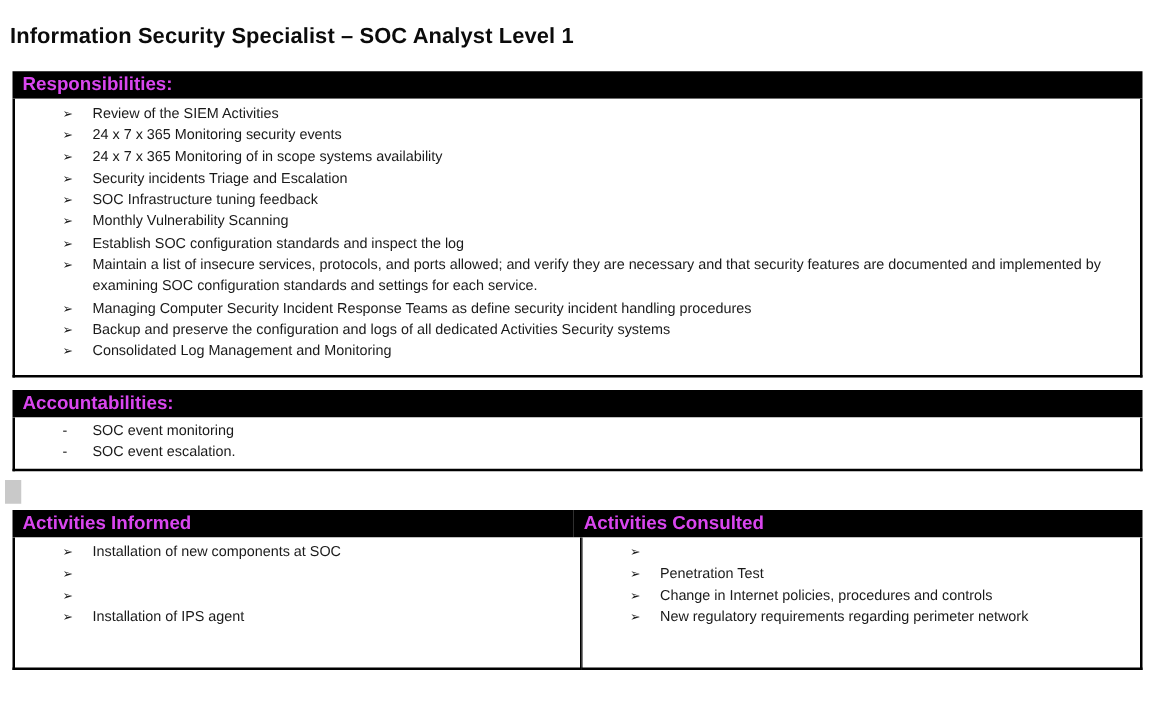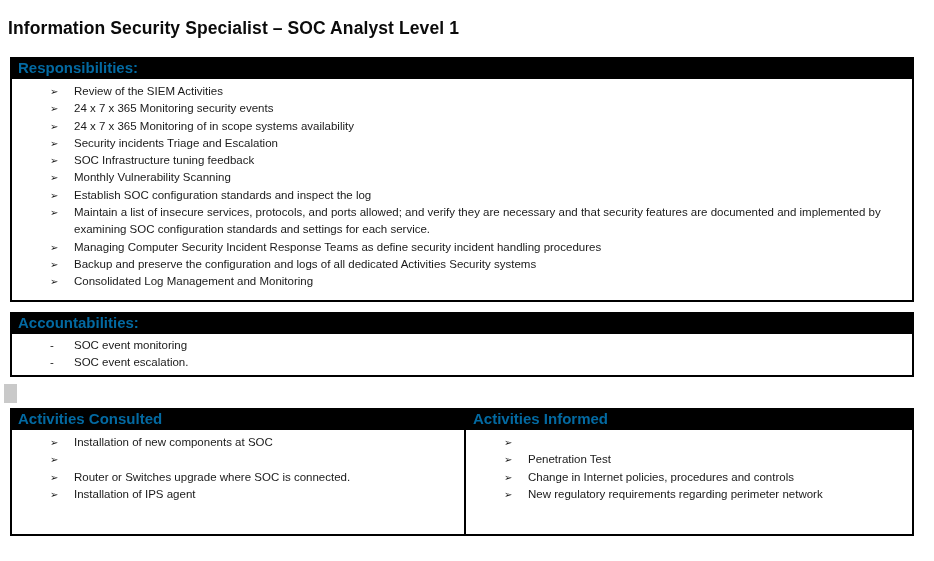--- a/index.html
+++ b/index.html
@@ -11,21 +11,21 @@
     color: #111111;
     overflow: hidden;
   }
   .doc-title {
     position: absolute; left: 8px; top: 18px;
     font-size: 17.5px; font-weight: bold; color: #0b0b0b;
     letter-spacing: 0.1px;
   }
   .section { position: absolute; left: 10px; width: 904px; }
   .sec-header {
-    background: #000000; color: #0369a1;
+    background: #000000; color: #d946ef;
     font-weight: bold; font-size: 15px;
     padding: 2px 8px 3px 8px;
     height: 22px; line-height: 17px;
   }
   .sec-body {
     background: #ffffff;
     border: 2px solid #000000; border-top: none;
     padding: 3px 10px 3px 0;
   }
   ul.blist { list-style: none; }
@@ -130,36 +130,35 @@
         <span class="txt">SOC event escalation.</span>
       </li>
       </ul>
   </div>
 </div>
 
 <div class="table-handle"></div>
 
 <div class="section" id="activities">
   <div class="act-hdr-row">
+    <div class="sec-header act-hdr-right">Activities Informed</div>
     <div class="sec-header act-hdr-left">Activities Consulted</div>
-    <div class="sec-header act-hdr-right">Activities Informed</div>
   </div>
   <div class="act-body-row">
     <div class="act-cell act-cell-left">
       <ul class="blist">
           <li>
           <span class="blt">➢</span>
           <span class="txt">Installation of new components at SOC</span>
         </li>
           <li>
           <span class="blt">➢</span>
         </li>
           <li>
           <span class="blt">➢</span>
-          <span class="txt">Router or Switches upgrade where SOC is connected.</span>
         </li>
           <li>
           <span class="blt">➢</span>
           <span class="txt">Installation of IPS agent</span>
         </li>
         </ul>
     </div>
     <div class="act-cell act-cell-right">
       <ul class="blist">
           <li>

